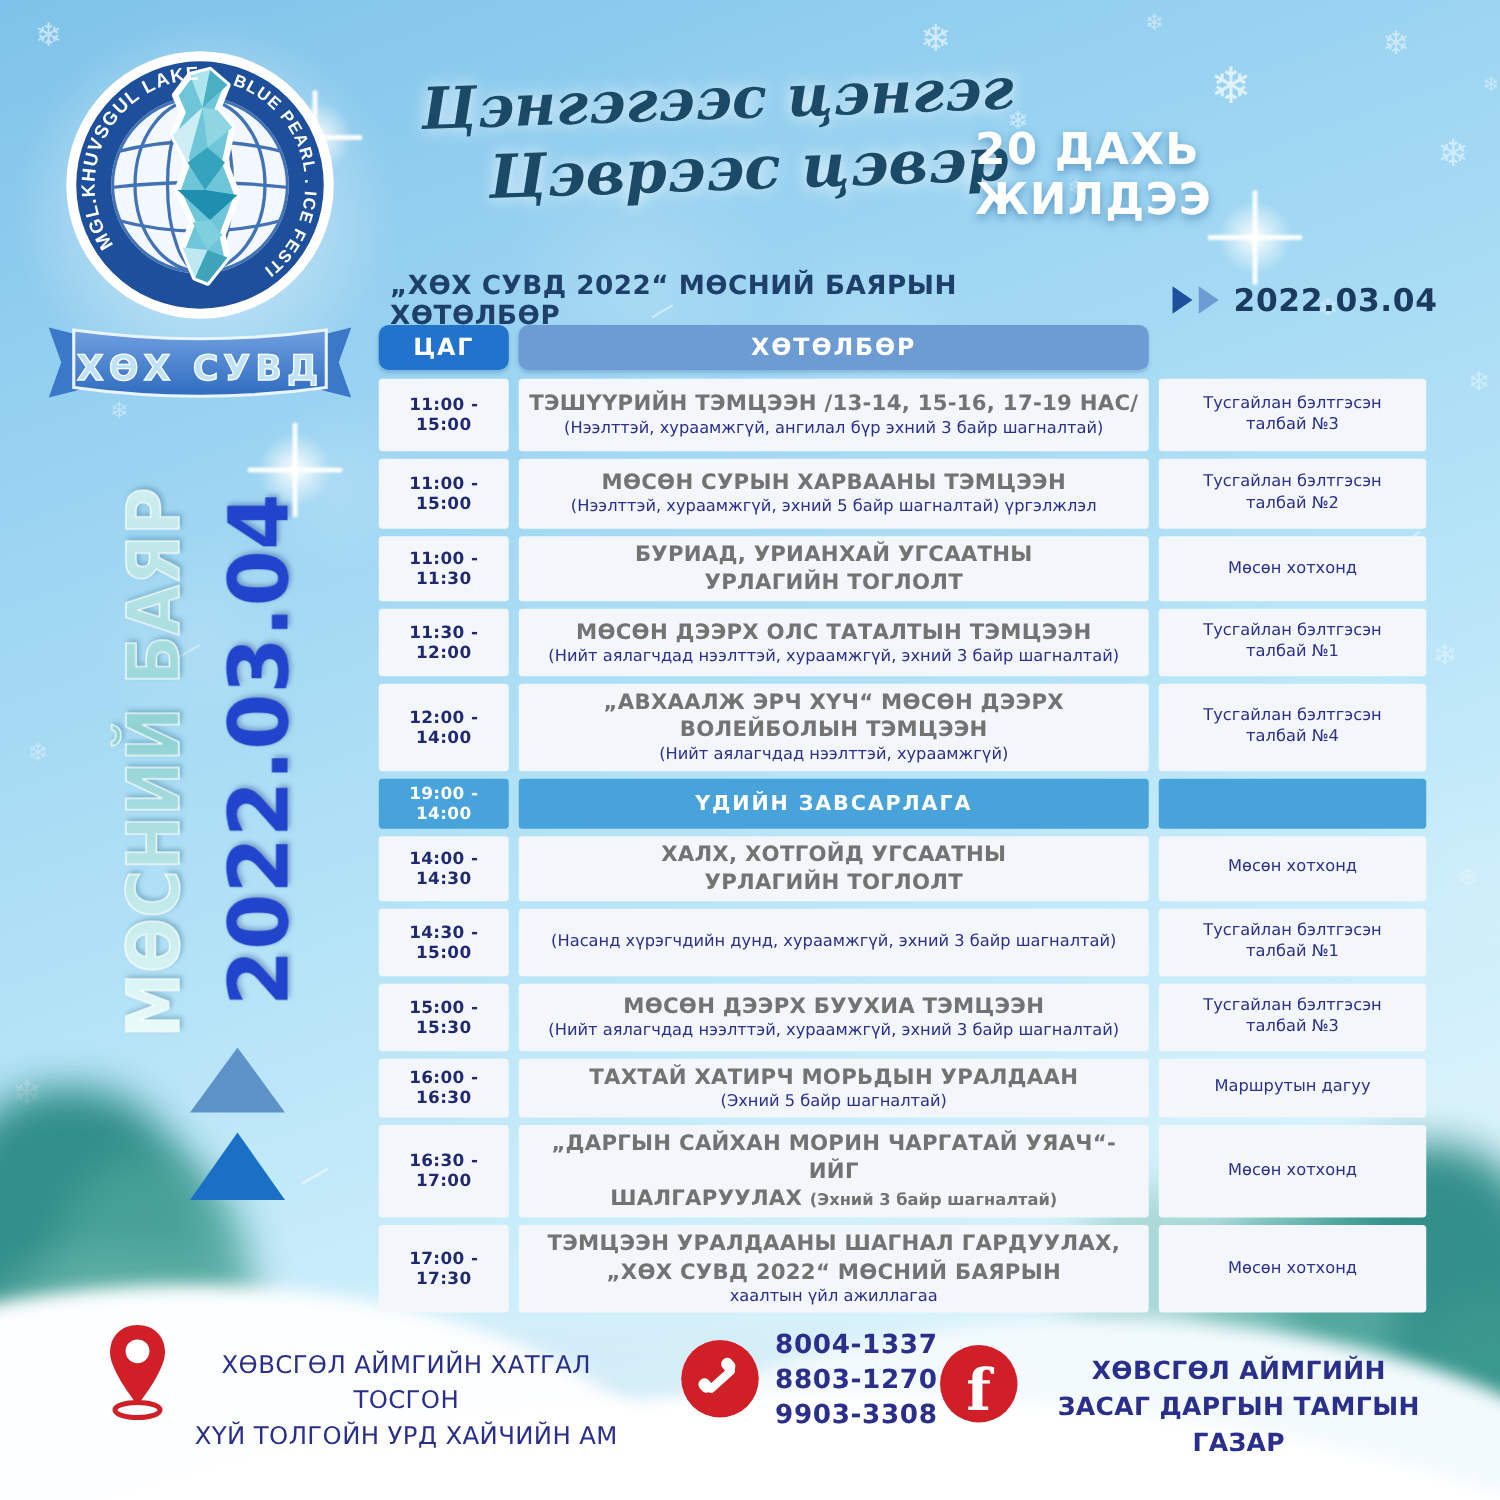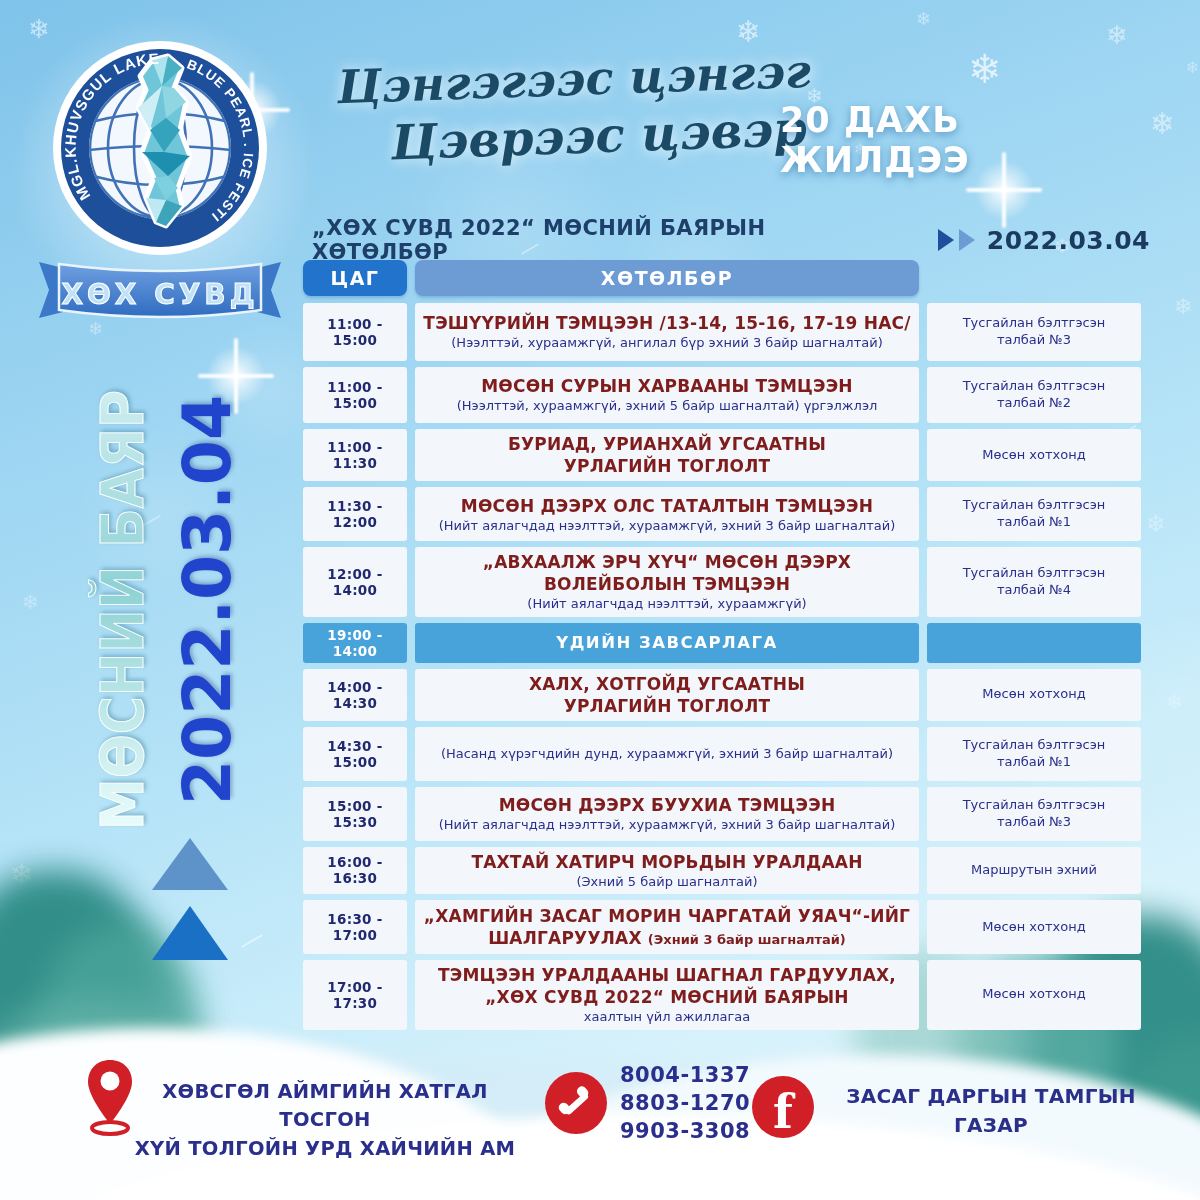--- a/index.html
+++ b/index.html
@@ -48,21 +48,21 @@
   .table{position:absolute;left:303px;top:260px;width:964px;}
   .thead{display:grid;grid-template-columns:104px 504px 214px;column-gap:8px;margin-bottom:7px;}
   .thead-cell{height:36px;border-radius:8px;background:#2173cb;color:#fff;display:flex;align-items:center;
     justify-content:center;font-size:19px;font-weight:bold;letter-spacing:1.5px;
     box-shadow:0 2px 3px rgba(30,90,150,.25);}
   .thead-cell.mid{background:#6d9bd3;}
   .trow{display:grid;grid-template-columns:104px 504px 214px;column-gap:8px;margin-bottom:6px;}
   .cell{box-sizing:border-box;background:#f3f7fb;border-radius:3px;display:flex;flex-direction:column;
     justify-content:center;align-items:center;text-align:center;padding:4px 8px;}
   .time{font-size:13.5px;font-weight:700;color:#20296f;letter-spacing:.3px;}
-  .ptitle{font-size:17px;font-weight:700;color:#7f1d1d;letter-spacing:.2px;line-height:1.3;white-space:pre-line;}
+  .ptitle{font-size:17px;font-weight:700;color:#737373;letter-spacing:.2px;line-height:1.3;white-space:pre-line;}
   .psub{font-size:13px;font-weight:400;color:#2b2f8c;line-height:1.25;margin-top:1px;white-space:pre-line;}
   .psub-inline{display:inline;font-size:13px;font-weight:700;letter-spacing:0;}
   .loc{font-size:13px;font-weight:500;color:#2b2f8c;line-height:1.3;white-space:pre-line;}
   .trow.brk .cell{background:#48a3da;}
   .trow.brk .time{color:#fff;}
   .trow.brk .ptitle{color:#fff;font-size:16.5px;letter-spacing:1.5px;}
   .trow:nth-of-type(1) .cell{min-height:58px}.trow:nth-of-type(2) .cell{min-height:56px}
   .trow:nth-of-type(3) .cell{min-height:50px}.trow:nth-of-type(4) .cell{min-height:54px}
   .trow:nth-of-type(5) .cell{min-height:64px}.trow:nth-of-type(6) .cell{min-height:32px}
   .trow:nth-of-type(7) .cell{min-height:52px}.trow:nth-of-type(8) .cell{min-height:54px}
@@ -71,21 +71,21 @@
 
   
   .vtitle-svg,.vdate-svg{position:absolute;overflow:visible;}
   .tri{position:absolute;width:0;height:0;}
   .tri1{left:152px;top:838px;border-left:38px solid transparent;border-right:38px solid transparent;border-bottom:52px solid #5d93c9;}
   .tri2{left:152px;top:906px;border-left:38px solid transparent;border-right:38px solid transparent;border-bottom:54px solid #1a70c4;}
 
   
   .footer-text{color:#2b2f8c;}
   .addr{position:absolute;left:132px;top:1078px;width:386px;text-align:center;
-    font-size:19.5px;font-weight:700;line-height:1.45;letter-spacing:.3px;}
+    font-size:19.5px;font-weight:400;line-height:1.45;letter-spacing:.3px;}
   .phones{position:absolute;left:620px;top:1062px;font-size:21px;font-weight:600;line-height:1.33;letter-spacing:.5px;}
   .org{position:absolute;left:826px;top:1082px;width:330px;text-align:center;
     font-size:20px;font-weight:600;line-height:1.45;letter-spacing:.3px;}
   .red-circle{position:absolute;width:62px;height:62px;border-radius:50%;background:#d01f27;
     display:flex;align-items:center;justify-content:center;}
   .fb-f{color:#fff;font-size:46px;font-weight:bold;font-family:"DejaVu Serif",serif;margin-top:10px;}
 </style>
 </head>
 <body>
 
@@ -316,26 +316,26 @@
           </div>
           <div class="cell loc">Тусгайлан бэлтгэсэн
 талбай №3</div>
         </div>
         <div class="trow">
           <div class="cell time">16:00 - 16:30</div>
           <div class="cell">
             <div class="ptitle"><span>ТАХТАЙ ХАТИРЧ МОРЬДЫН УРАЛДААН</span></div>
             <div class="psub">(Эхний 5 байр шагналтай)</div>
           </div>
-          <div class="cell loc">Маршрутын эхний</div>
+          <div class="cell loc">Маршрутын дагуу</div>
         </div>
         <div class="trow">
           <div class="cell time">16:30 - 17:00</div>
           <div class="cell">
-            <div class="ptitle"><span>„ХАМГИЙН ЗАСАГ МОРИН ЧАРГАТАЙ УЯАЧ“-ИЙГ
+            <div class="ptitle"><span>„ДАРГЫН САЙХАН МОРИН ЧАРГАТАЙ УЯАЧ“-ИЙГ
 ШАЛГАРУУЛАХ</span> <span class="psub-inline">(Эхний 3 байр шагналтай)</span></div>
           </div>
           <div class="cell loc">Мөсөн хотхонд</div>
         </div>
         <div class="trow">
           <div class="cell time">17:00 - 17:30</div>
           <div class="cell">
             <div class="ptitle"><span>ТЭМЦЭЭН УРАЛДААНЫ ШАГНАЛ ГАРДУУЛАХ,
 „ХӨХ СУВД 2022“ МӨСНИЙ БАЯРЫН</span></div>
             <div class="psub">хаалтын үйл ажиллагаа</div>
@@ -367,16 +367,17 @@
   <div class="phones footer-text">
     <div>8004-1337</div>
     <div>8803-1270</div>
     <div>9903-3308</div>
   </div>
 
   <div class="red-circle" style="left:752px;top:1076px">
     <span class="fb-f">f</span>
   </div>
   <div class="org footer-text">
+    <div>ХӨВСГӨЛ АЙМГИЙН</div>
     <div>ЗАСАГ ДАРГЫН ТАМГЫН ГАЗАР</div>
   </div>
 
 </div>
 
 </body></html>

